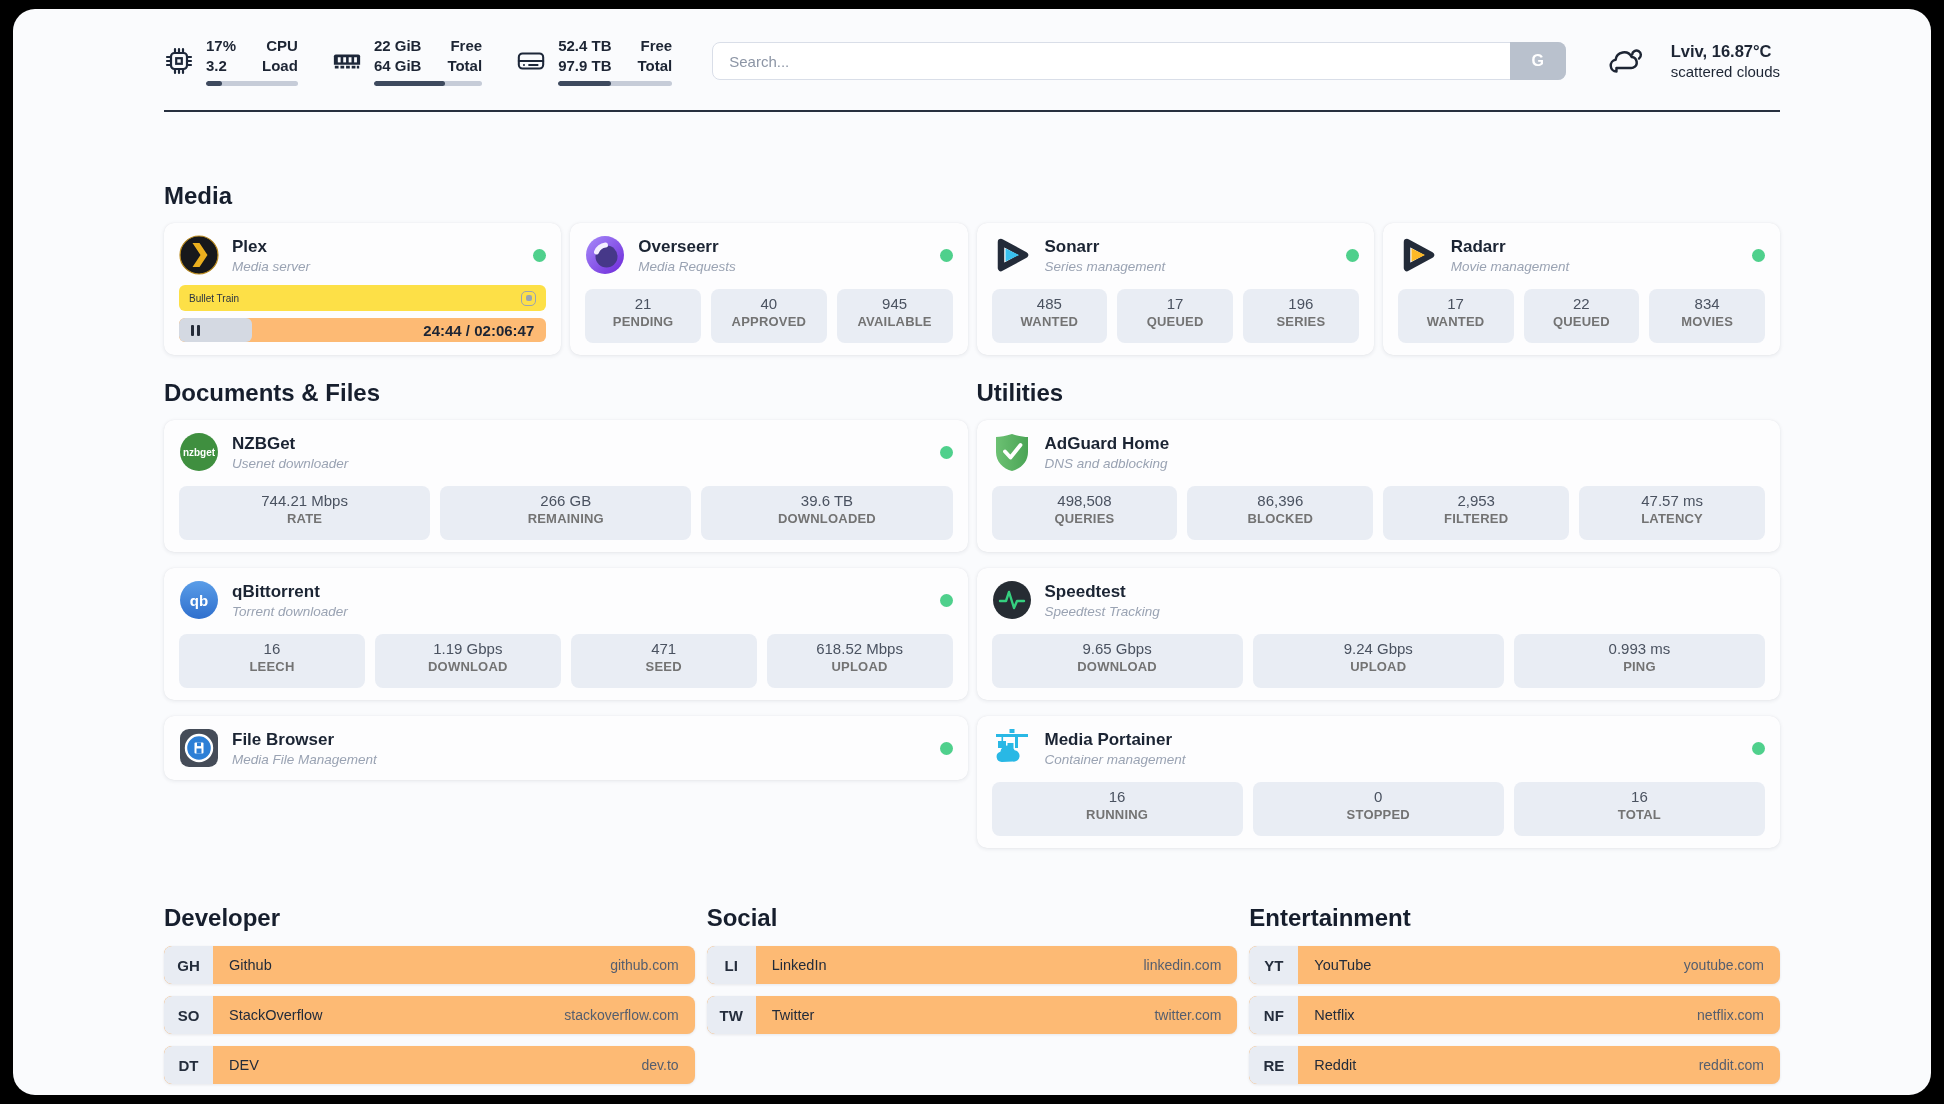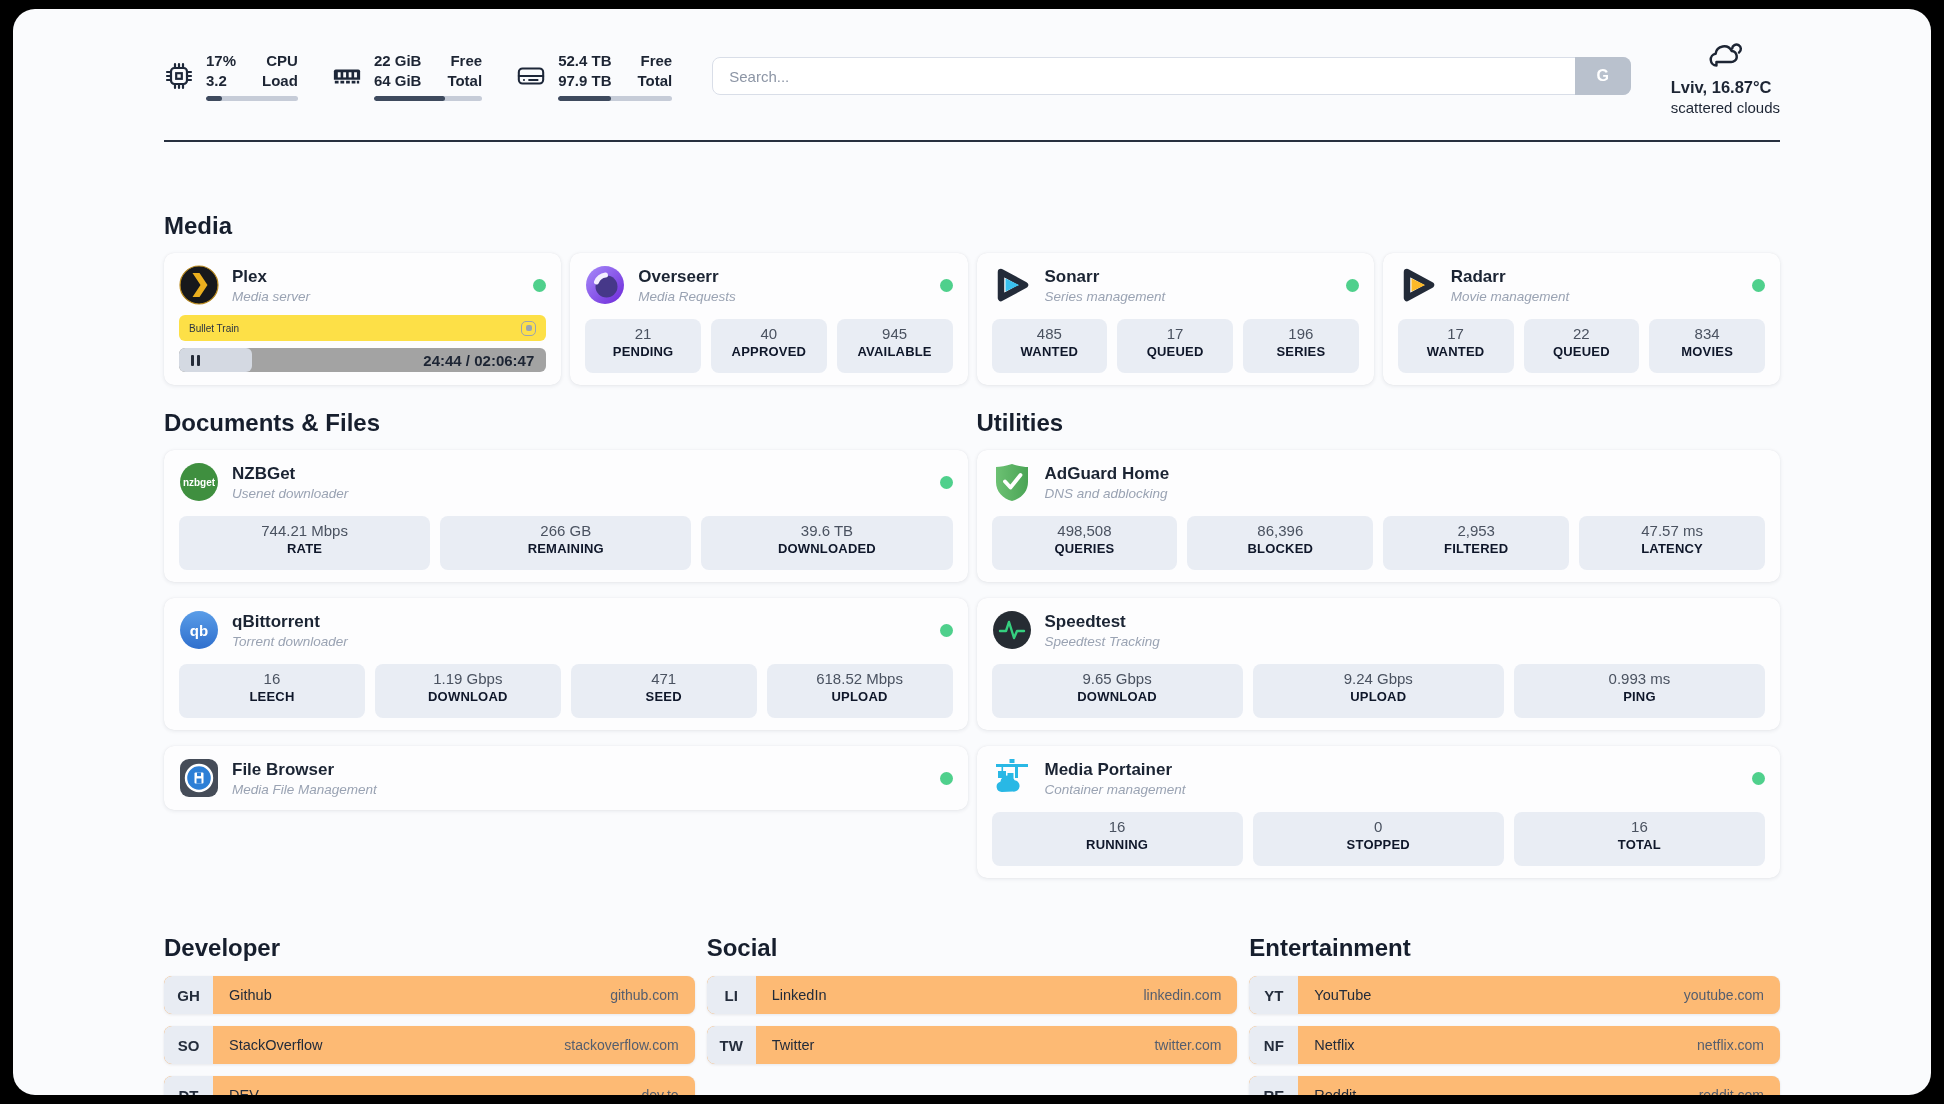--- a/index.html
+++ b/index.html
@@ -21,21 +21,21 @@
   .sysbar-fill { height:100%; background:#3e4a5e; border-radius:3px; }
 
   .searchwrap { flex:1; margin:0 40px; position:relative; height:38px; }
   .searchwrap input { width:100%; height:38px; border:1px solid #d9dee8; border-radius:8px;
       background:#fff; padding:0 52px 0 16px; font-size:15px; color:#333; outline:none;
       font-family:"Liberation Sans", sans-serif; }
   .searchwrap input::placeholder { color:#8c95a5; }
   .gbtn { position:absolute; right:0; top:0; height:38px; width:56px; background:#b9c1cd;
       border:none; border-radius:0 8px 8px 0; color:#fff; font-size:16px; font-weight:700; cursor:pointer; }
 
-  .weather { display:flex; align-items:center; gap:4px;flex-direction:column; }
+  .weather { display:flex; align-items:center; gap:27px; }
   .weather svg { width:38px; height:38px; }
   .weather-line1 { font-size:16.5px; font-weight:700; color:#1d2534; }
   .weather-line2 { font-size:15px; color:#1d2534; margin-top:2px; }
 
   .divider { border-top:2px solid #27303f; margin-top:24px; }
 
   
   .section-title { font-size:24px; font-weight:700; color:#161e2d; }
   .title-media { margin:70px 0 13px; }
   .mid-grid .section-title { margin:0 0 13px; }
@@ -52,29 +52,29 @@
   .card-head { display:flex; align-items:center; gap:13px; }
   .app-icon { width:40px; height:40px; flex:none; }
   .app-titles { display:flex; flex-direction:column; }
   .app-name { font-size:17px; font-weight:700; color:#1b2433; }
   .app-sub { font-size:13.5px; color:#9aa3b3; margin-top:2px;font-style:italic; }
   .status-dot { width:13px; height:13px; border-radius:50%; background:#4fd08c; margin-left:auto; flex:none; }
 
   .stats { display:flex; gap:10px; margin-top:auto; padding-top:14px; }
   .stat { flex:1; background:#e9edf4; border-radius:8px; text-align:center; padding:6px 4px 14px; }
   .stat-value { font-size:15px; color:#4a5260; }
-  .stat-label { font-size:13px; font-weight:700; color:#0f172a; margin-top:2px; letter-spacing:.2px; }
+  .stat-label { font-size:13px; font-weight:700; color:#737373; margin-top:2px; letter-spacing:.2px; }
 
   
   .media-row { margin-top:10px; background:#fde047; border-radius:6px; height:26px;
       display:flex; align-items:center; padding:0 10px; font-size:10px; color:#2a3242; }
   .cam-icon { margin-left:auto; width:15px; height:15px; border:1.6px solid #9aa3b2; border-radius:5px;
       display:flex; align-items:center; justify-content:center; }
   .cam-icon i { width:6px; height:6px; background:#9aa3b2; border-radius:2px; }
-  .progress-row { margin-top:7px; background:#a3a3a3; border-radius:6px; height:24px;
+  .progress-row { margin-top:7px; background:#fdba74; border-radius:6px; height:24px;
       position:relative; display:flex; align-items:center; overflow:hidden; }
   .progress-fill { position:absolute; left:0; top:0; bottom:0; background:#d4d9e2; border-radius:6px; }
   .pause { position:relative; z-index:1; margin-left:12px; display:flex; gap:3px; cursor:pointer; }
   .pause i { width:3px; height:11px; background:#242b38; border-radius:1px; }
   .time { position:relative; z-index:1; margin-left:auto; padding-right:12px;
       font-size:15px; font-weight:700; color:#1d2534; }
 
   
   .links-zone { display:grid; grid-template-columns:1fr 1fr 1fr; gap:12px; margin-top:56px; }
   .links-zone .section-title { margin-bottom:14px; }

